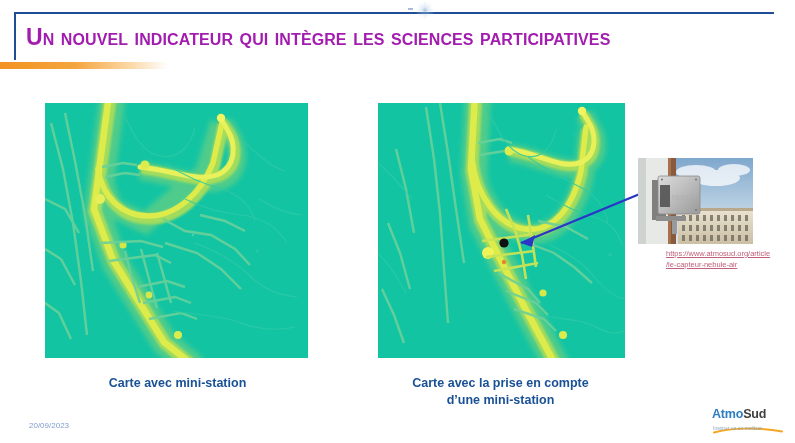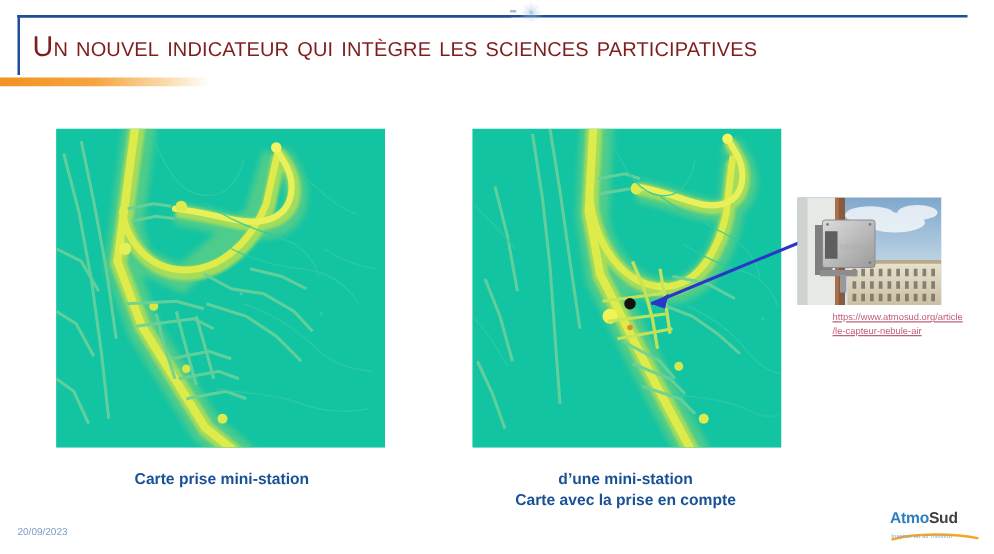--- a/index.html
+++ b/index.html
@@ -25,22 +25,22 @@
     border-left: 2px solid #1f4e96;
     border-top: 2px solid #1f4e96;
     box-sizing: border-box;
   }
   #title-text {
     position: absolute;
     left: 10px;
     top: 8px;
     font-size: 23px;
     line-height: 30px;
-    font-weight: normal;
-    color: #7f1d1d;
+    font-weight: bold;
+    color: #a21caf;
     font-variant: small-caps;
     letter-spacing: 0.1px;
     white-space: nowrap;
     text-align: center;
   }
 
   
   #title-top-rule {
     position: absolute;
     left: 14px;
@@ -126,21 +126,21 @@
     color: #c0607a;
     text-decoration: underline;
     word-break: break-all;
     font-family: "Liberation Sans", sans-serif;
     margin-left: 26px;
   }
 
   
   #footer-date {
     position: absolute;
-    left: 14px;
+    left: 29px;
     top: 421px;
     font-size: 8px;
     color: #7f9dc9;
   }
   #logo {
     position: absolute;
     left: 712px;
     top: 408px;
     width: 72px;
     height: 28px;
@@ -352,25 +352,25 @@
       <circle cx="232" cy="152" r="1.6" fill="#2ecaa5" stroke="none"></circle>
     </g>
 
     <g>
       <circle cx="126" cy="140" r="4.6" fill="#111111"></circle>
       <circle cx="126" cy="159" r="2.2" fill="#e08a2a"></circle>
     </g>
   </svg>
 </div>
 
-<div class="caption" id="caption-left">Carte prise mini-station</div>
+<div class="caption" id="caption-left">Carte avec mini-station</div>
 
 <div class="caption" id="caption-right">
+  <div>Carte avec la prise en compte</div>
   <div>d’une mini-station</div>
-  <div>Carte avec la prise en compte</div>
 </div>
 
 <div id="pointer-arrow">
   <svg viewBox="0 0 145 70" xmlns="http://www.w3.org/2000/svg">
     <line x1="142" y1="6" x2="16" y2="58" stroke="#2b36c8" stroke-width="2.4"></line>
     <polygon points="16,58 30,50 27,62" fill="#2b36c8"></polygon>
   </svg>
 </div>
 
 <div id="sensor-photo">

